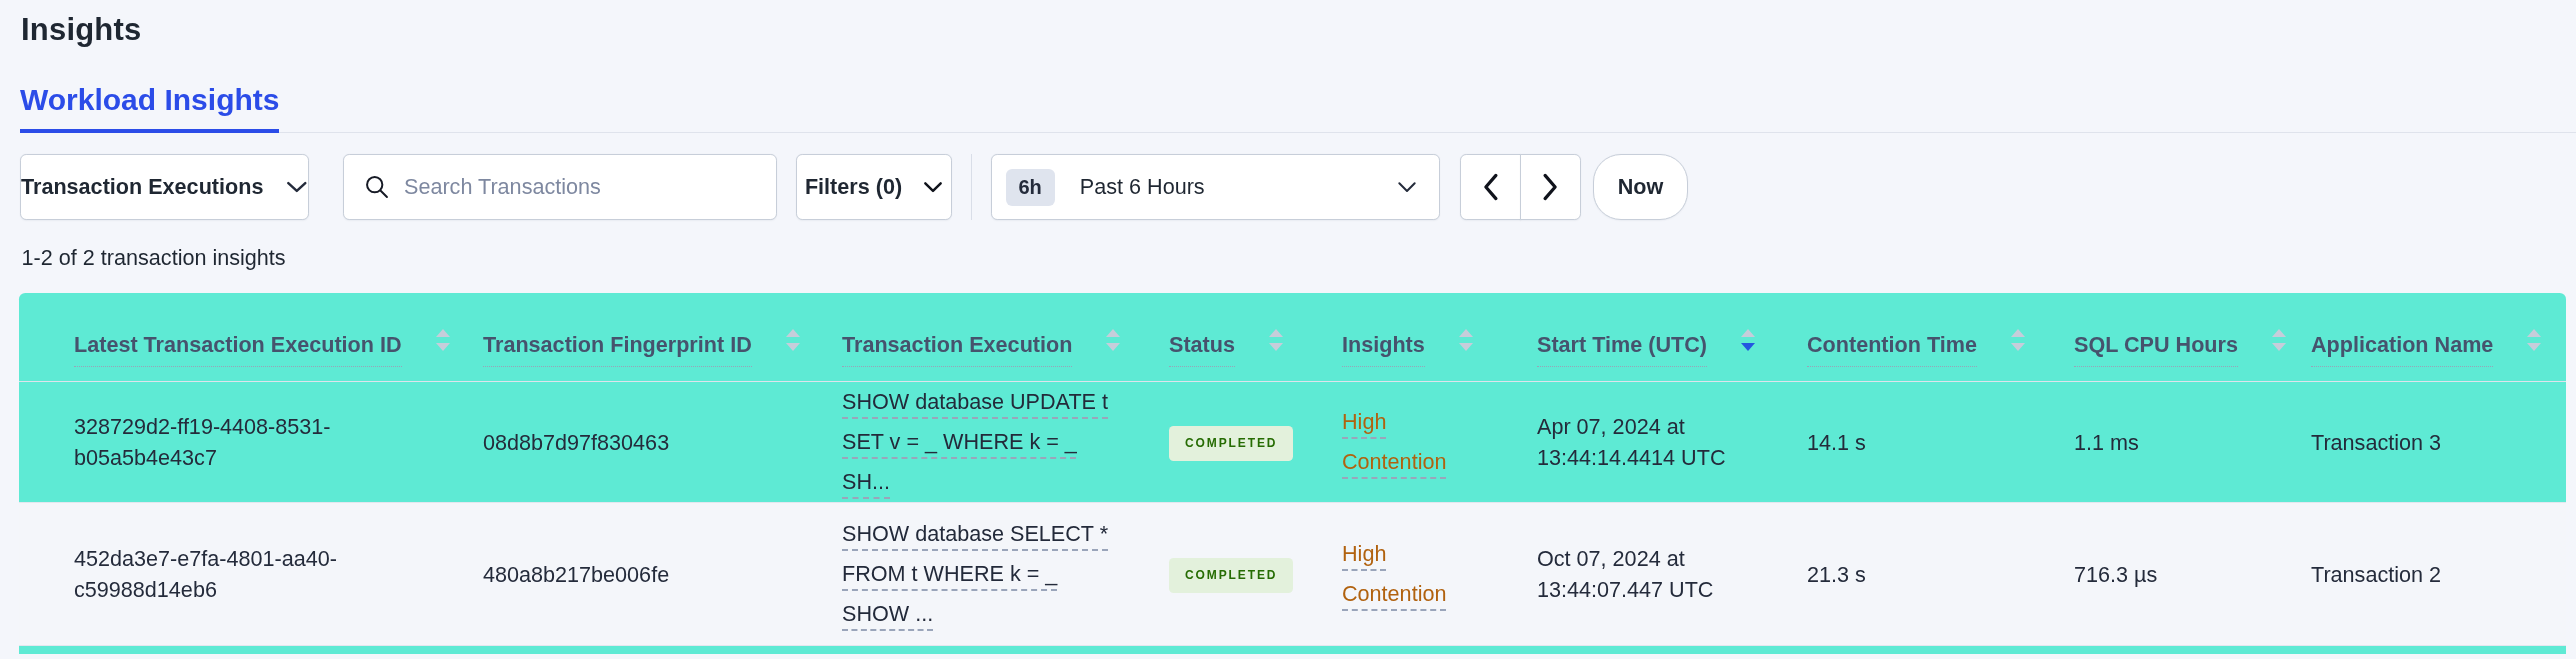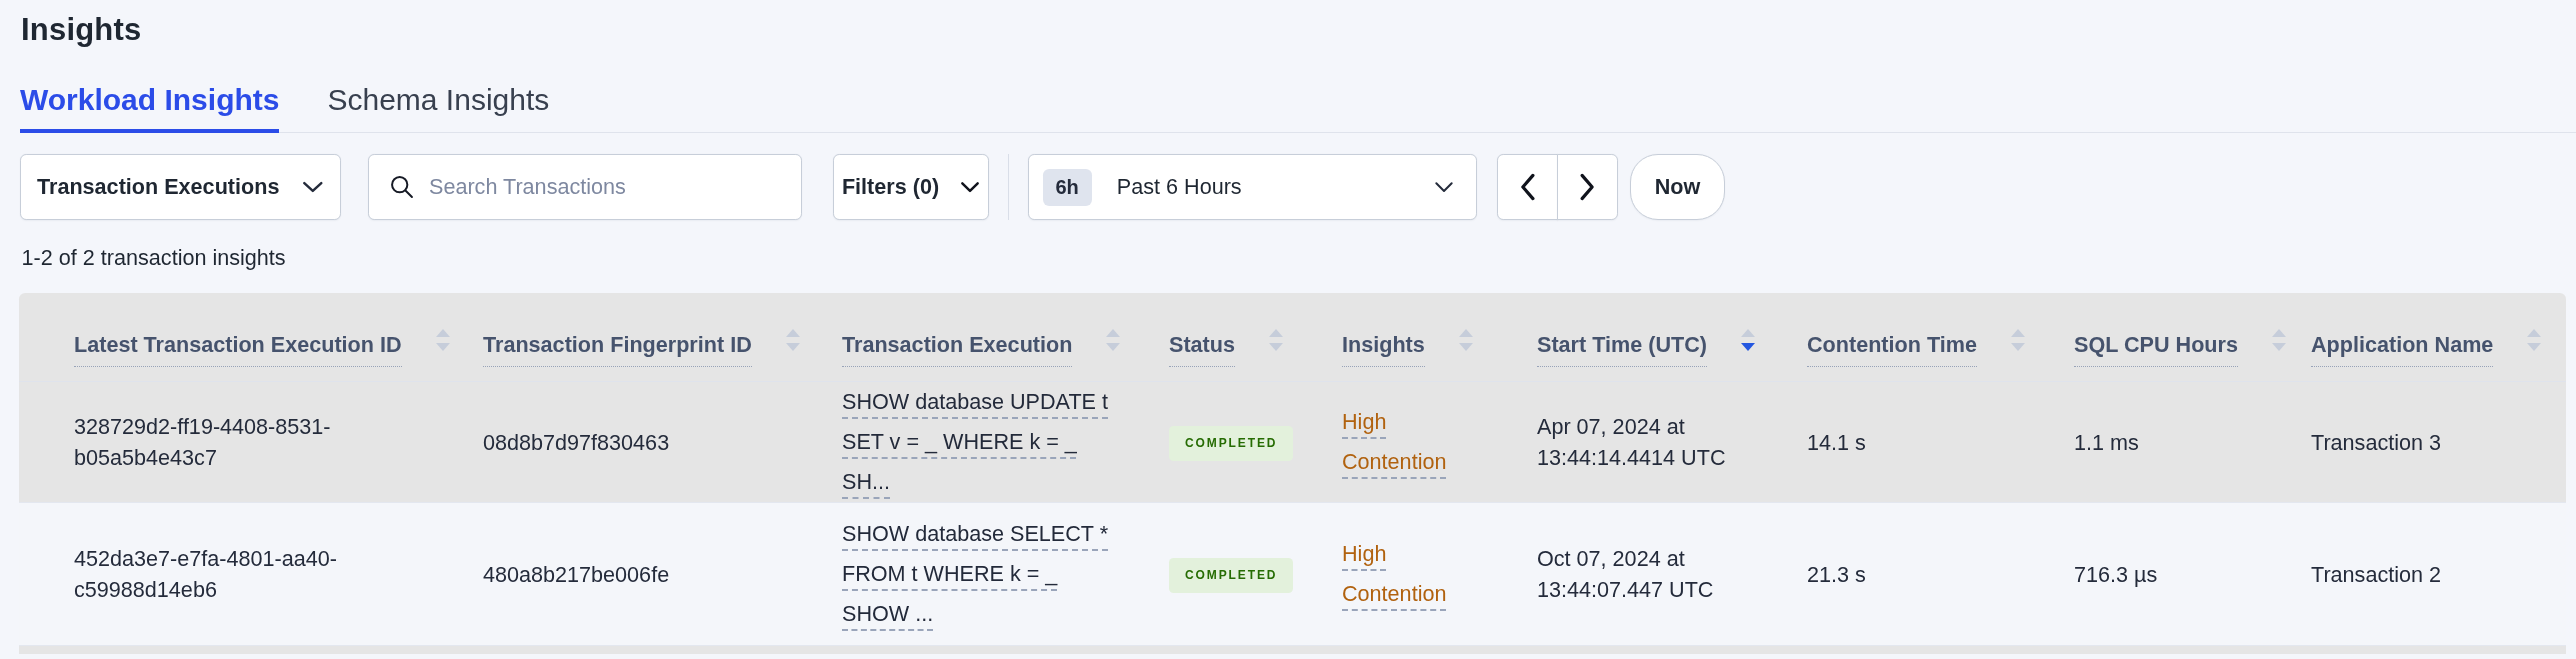--- a/index.html
+++ b/index.html
@@ -20,41 +20,41 @@
   .tab.inactive { color: #38404f; font-weight: 400; }
 
   
   .toolbar { display: flex; align-items: center; margin: 21.6px 0 0 20px; }
   .btn {
     display: inline-flex; align-items: center; justify-content: center;
     background: #fff; border: 0.8px solid #c7ced9; border-radius: 6.2px;
     height: 66px; font-size: 21.6px; font-weight: 600; color: #1f2732;
     box-shadow: 0 0.8px 1.5px rgba(40,50,70,.05); cursor: pointer;
   }
-  .select-btn   { width: 321px; gap: 23px; text-align: right; }
-  .search-box   { width: 434px; margin-left: 27px; justify-content: flex-start; padding: 0 20px; gap: 14px; font-weight: 400; cursor: text; }
+  .select-btn   { width: 289px; gap: 23px; text-align: right; }
+  .search-box   { width: 434px; margin-left: 34px; justify-content: flex-start; padding: 0 20px; gap: 14px; font-weight: 400; cursor: text; }
   .search-box input { border: none; outline: none; flex: 1; font-size: 21.6px; font-family: inherit; color: #242b3b; background: transparent; }
   .search-box input::placeholder { color: #7e88a0; }
-  .filters-btn  { width: 156px; margin-left: 31px; gap: 21px; text-align: right; }
+  .filters-btn  { width: 156px; margin-left: 19px; gap: 21px; text-align: right; }
   .v-divider { width: 1.5px; height: 66px; background: #d9dee8; margin: 0 18.5px; }
   .timepicker { width: 449px; justify-content: flex-start; padding: 0 21.6px 0 14px; font-weight: 400; gap: 8px; }
   .range-badge { background: #dfe4ee; border-radius: 6.2px; padding: 7px 13px; font-weight: 700; font-size: 20px; color: #242b3b; }
   .range-label { margin-left: 17px; font-size: 21.6px; }
   .timepicker .chev { margin-left: auto; }
   .pager { display: flex; margin-left: 20px; }
   .pager-btn { width: 61px; border-radius: 0; }
   .pager-btn.prev { border-radius: 6.2px 0 0 6.2px; }
   .pager-btn.next { border-radius: 0 6.2px 6.2px 0; margin-left: -0.8px; }
   .now-btn { width: 95px; margin-left: 12.3px; border-radius: 28px; }
 
   
   .summary { margin: 25px 0 0 21.6px; font-size: 21.6px; color: #1f2732; }
 
   
-  .card { margin: 21.6px 0 0 19px; width: 2547px; height: 361px; background: #e5e5e5; border-radius: 6.2px 6.2px 0 0; overflow: hidden; }
+  .card { margin: 21.6px 0 0 19px; width: 2547px; height: 361px; background: #5eead4; border-radius: 6.2px 6.2px 0 0; overflow: hidden; }
   table { border-collapse: collapse; table-layout: fixed; width: 2547px; }
   col.c1 { width: 441px; } col.c2 { width: 359px; } col.c3 { width: 327px; }
   col.c4 { width: 173px; } col.c5 { width: 195px; } col.c6 { width: 270px; }
   col.c7 { width: 267px; } col.c8 { width: 237px; } col.c9 { width: 278px; }
   thead th {
     height: 89px; text-align: left; vertical-align: middle;
     border-bottom: 1.5px solid #dfe3ec; padding: 15.4px 0 0 23px;
     font-size: 21.6px; font-weight: 700; color: #46536d; white-space: nowrap; cursor: pointer;
   }
   thead th:first-child, tbody td:first-child { padding-left: 55px; }
@@ -82,21 +82,20 @@
 </style>
 </head>
 <body>
 
 <div class="page-header">
   <div class="page-title">Insights</div>
 </div>
 
 <div class="tabbar">
   <div class="tab active">Workload Insights</div>
-  <div class="tab inactive">Schema Insights</div>
 </div>
 
 <div class="toolbar">
 
   <div class="btn select-btn">
     <span>Transaction Executions</span>
     <span>
       <svg width="21.6" height="14" viewBox="0 0 28 18">
           <polyline points="3,4 14,14 25,4" fill="none" stroke="#242b3b" stroke-width="3.2" stroke-linecap="round" stroke-linejoin="round"></polyline>
         </svg>

